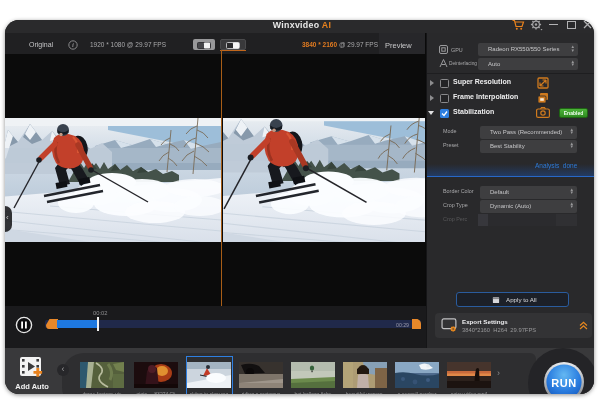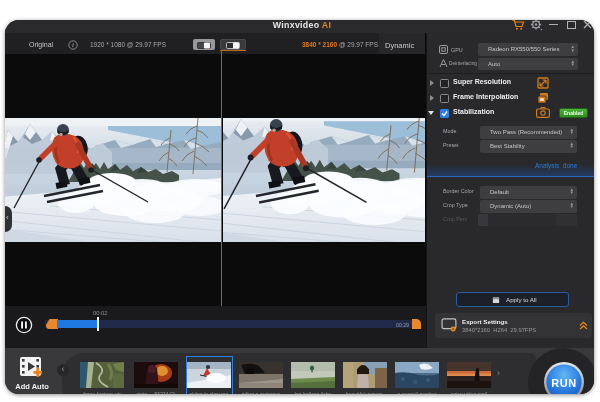--- a/index.html
+++ b/index.html
@@ -90,21 +90,21 @@
  <rect x="7" y="0.5" height="6" width="6" rx="0.8" fill="#f4f4f4"></rect>
 </svg>
 <div class="abs tab" id="tab2"></div>
 <svg class="abs" style="left:226px;top:25.5px" width="14" height="7" viewBox="0 0 14 7">
  <rect x="0.5" y="0.5" width="13" height="6" rx="1" fill="#2a2a2c" stroke="#b9b9bb" stroke-width="1"></rect>
  <rect x="7" y="0.5" height="6" width="6" rx="0.8" fill="#f6f6f6"></rect>
 </svg>
 <div class="abs" id="tab2line"></div>
 <div class="abs" id="res2" style="top:25px;font-size:6.5px;"><span style="color:#e07a20;font-weight:bold;">3840 * 2160</span> <span style="color:#a9a9ab;">@ 29.97 FPS</span></div>
 <div class="abs" id="prevbtn"></div>
-<div class="abs" id="prevlbl">Dynamic</div>
+<div class="abs" id="prevlbl">Preview</div>
 
 <div class="abs" id="videoarea"></div>
 <div class="abs" style="left:0;top:102px;width:221px;height:124px;overflow:hidden;">
   <svg width="221" height="124" viewBox="0 0 221 124" id="scene1">
    <defs>
     <linearGradient id="skyg" x1="0" y1="0" x2="0" y2="1">
      <stop offset="0" stop-color="#edf0f3"></stop>
               <stop offset="0.35" stop-color="#d4dee8"></stop>
               <stop offset="1" stop-color="#bccbda"></stop>
     </linearGradient>

